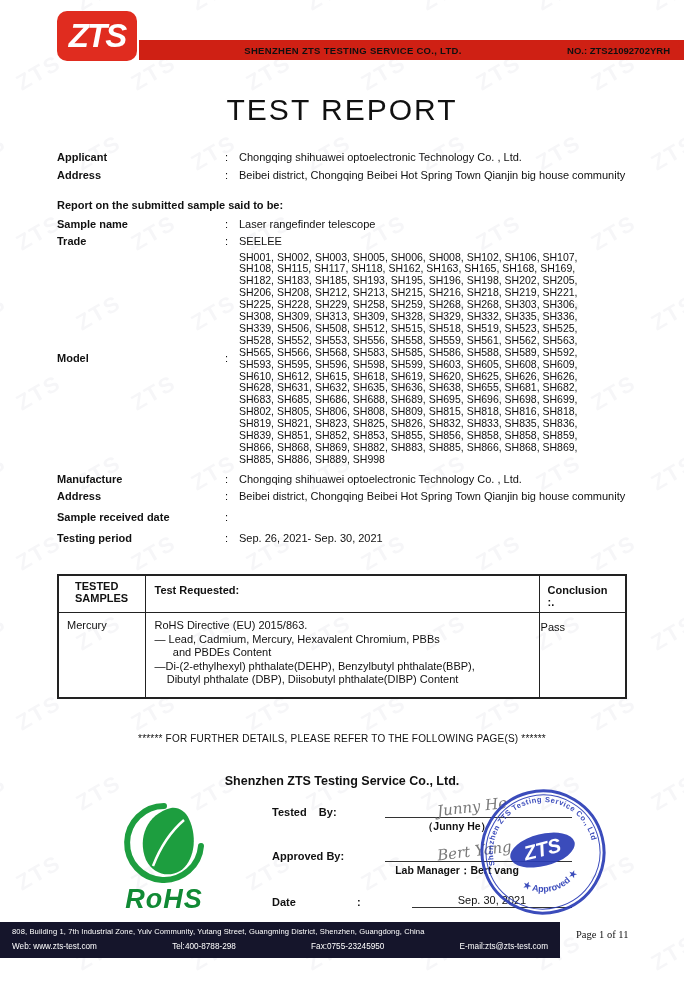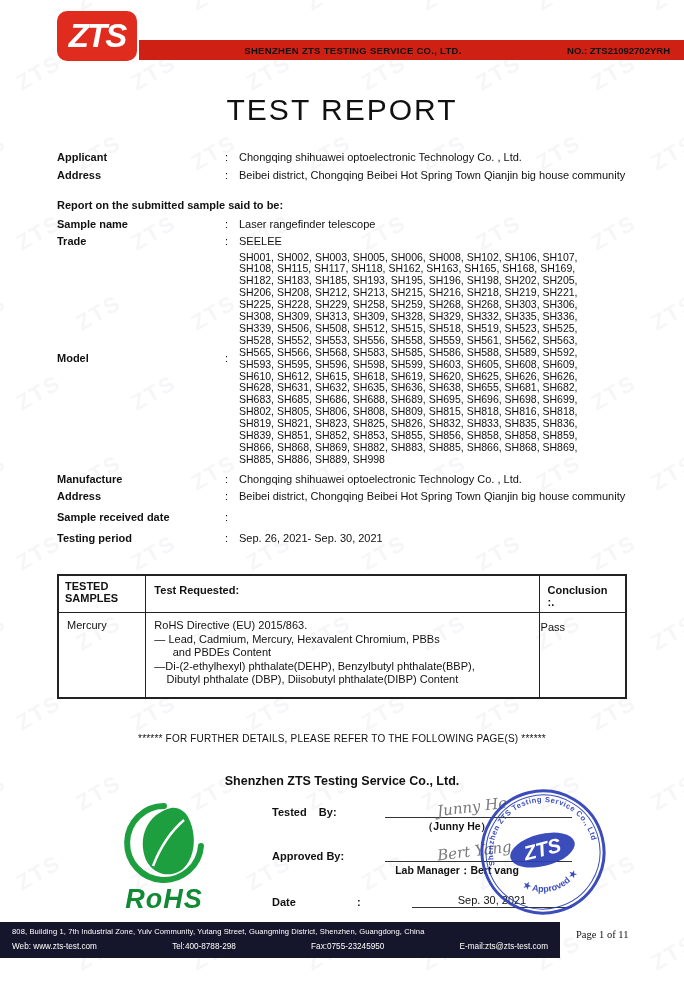--- a/index.html
+++ b/index.html
@@ -34,21 +34,21 @@
   .frow .lbl { width:168px; flex:none; font-weight:bold; }
   .frow .col { width:14px; flex:none; text-align:left; }
   .frow .val { flex:1; white-space:pre-wrap; }
   .frow.vcenter { align-items:center; }
   .frow.gap-top { margin-top:6px; }
   .model-val { font-size:10.5px; line-height:11.9px; }
   .section-heading { font-size:11px; font-weight:bold; margin:16px 0 6px 0; }
   
   table.results { border-collapse:collapse; width:570px; margin-top:28px; border:2px solid #222; }
   table.results th, table.results td { border:1px solid #222; vertical-align:top; font-size:11px; text-align:left; }
-  th.c-samples { width:88px; padding:4px 6px; white-space:pre-wrap; font-size:11px;border-radius:11px; }
+  th.c-samples { width:88px; padding:4px 16px; white-space:pre-wrap; font-size:11px;border-radius:11px; }
   th.c-req { width:395px; padding:8px 8px 4px; }
   th.c-con { width:87px; padding:8px 8px 4px; }
   td.c-sample { padding:6px 8px; }
   td.c-req-body { padding:6px 8px 10px; font-size:10.5px; line-height:13.5px; white-space:pre-wrap; }
   td.c-pass { text-align:center; padding-top:8px; }
   
   .note { width:570px; text-align:center; font-size:10px; margin-top:34px; letter-spacing:.2px; }
   .sig-company { width:570px; text-align:center; font-size:12.5px; font-weight:bold; margin-top:30px; }
   .sig-block { position:relative; height:140px; margin-top:10px; }
   .sig-rows { margin-left:215px; width:300px; font-size:11px; }

